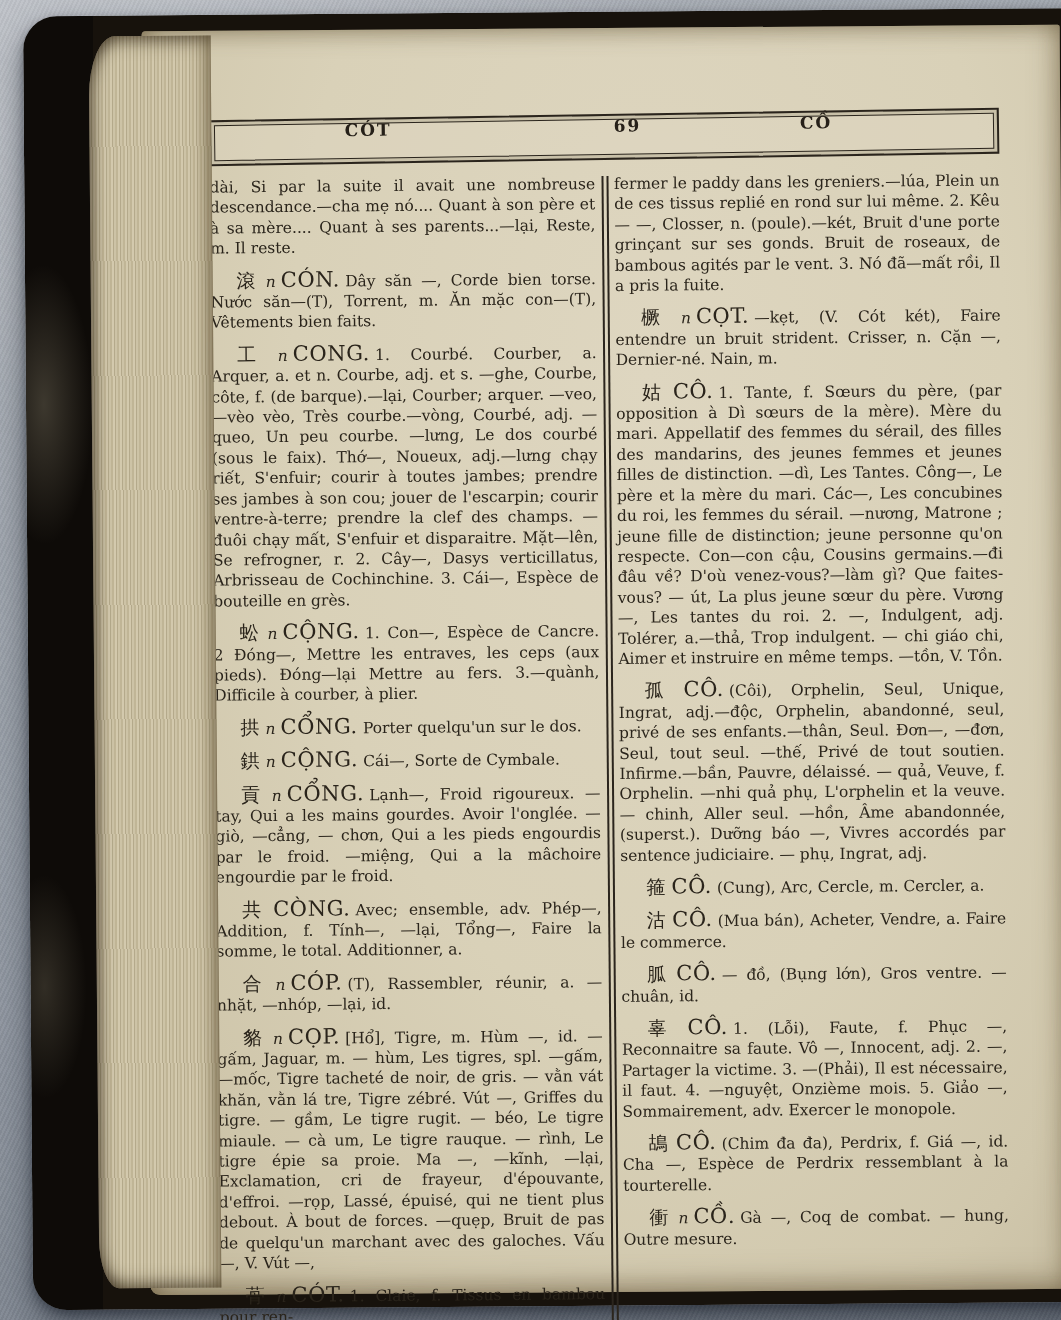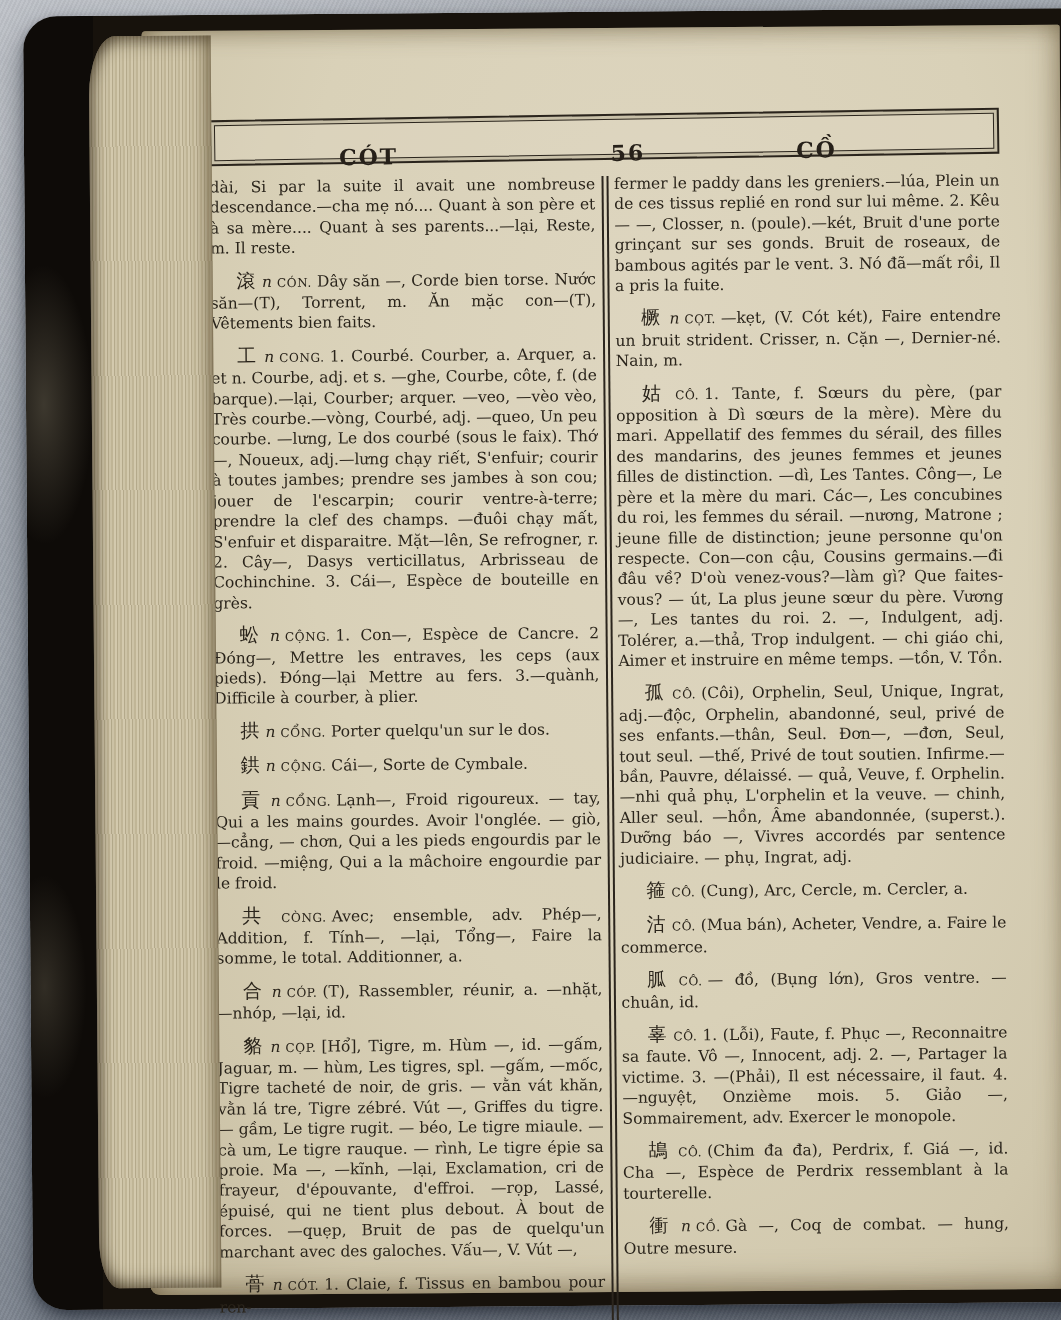--- a/index.html
+++ b/index.html
@@ -53,22 +53,22 @@
   }
   .content{position:absolute;left:68px;top:86px;width:790px;transform:rotate(-0.12deg);color:#28221a;}
   .running-head{
     position:relative;height:42px;margin-bottom:14px;
     border:2px solid #2a241c;
     box-shadow:inset 0 0 0 3px rgba(217,209,184,.9), inset 0 0 0 4px #2a241c;
     transform:rotate(-0.25deg) skewY(-0.15deg);
     background:rgba(223,215,196,.35);
   }
   .running-head .rh{
-    position:absolute;top:24px;transform:translateX(-50%);
-    font-size:22px;font-weight:700;letter-spacing:2px;color:#262019;white-space:nowrap;
+    position:absolute;top:0;transform:translateX(-50%);
+    font-size:17px;font-weight:700;letter-spacing:2px;color:#262019;white-space:nowrap;
   }
   .rh-left{left:20%;}
   .rh-num{left:53%;}
   .rh-right{left:77%;}
   .columns{display:flex;align-items:stretch;}
   .col{width:387px;}
   .col-divider{
     width:4px;margin:2px 5px 0 6px;align-self:stretch;
     border-left:2px solid #2b251d;border-right:2px solid #2b251d;
   }
@@ -76,35 +76,35 @@
     margin:0 0 11px 0;
     font-size:15.5px;line-height:20.4px;
     text-align:justify;text-justify:inter-word;
     text-indent:26px;
     color:#2a241b;
   }
   .entry.cont{text-indent:0;}
   .entry span:empty{display:none;}
   .hanzi{font-size:19px;letter-spacing:1px;margin-right:5px;font-family:"DejaVu Serif",serif;}
   .pos{font-style:italic;margin-right:5px;}
-  .head{font-size:12px;letter-spacing:.6px;margin-right:5px;}
+  .head{font-size:21px;letter-spacing:.6px;margin-right:5px;}
 </style>
 </head>
 <body>
 
 <div class="surface-grain"></div>
 
 <div class="book-cover"></div>
 
 <div class="page">
   <div class="content">
 
     <div class="running-head">
       <span class="rh rh-left">CÓT</span>
-      <span class="rh rh-num">56</span>
+      <span class="rh rh-num">69</span>
       <span class="rh rh-right">CỒ</span>
     </div>
 
     <div class="columns">
       <div class="col">
           <p class="entry cont">
     <span class="body-text">dài, Si par la suite il avait une nombreuse descendance.—cha mẹ nó.... Quant à son père et à sa mère.... Quant à ses parents...—lại, Reste, m. Il reste.</span>
   </p>
           <p class="entry">
     <span class="hanzi">滾</span><span class="pos">n</span><span class="head">CÓN.</span><span class="body-text">Dây săn —, Corde bien torse. Nước săn—(T), Torrent, m. Ăn mặc con—(T), Vêtements bien faits.</span>

